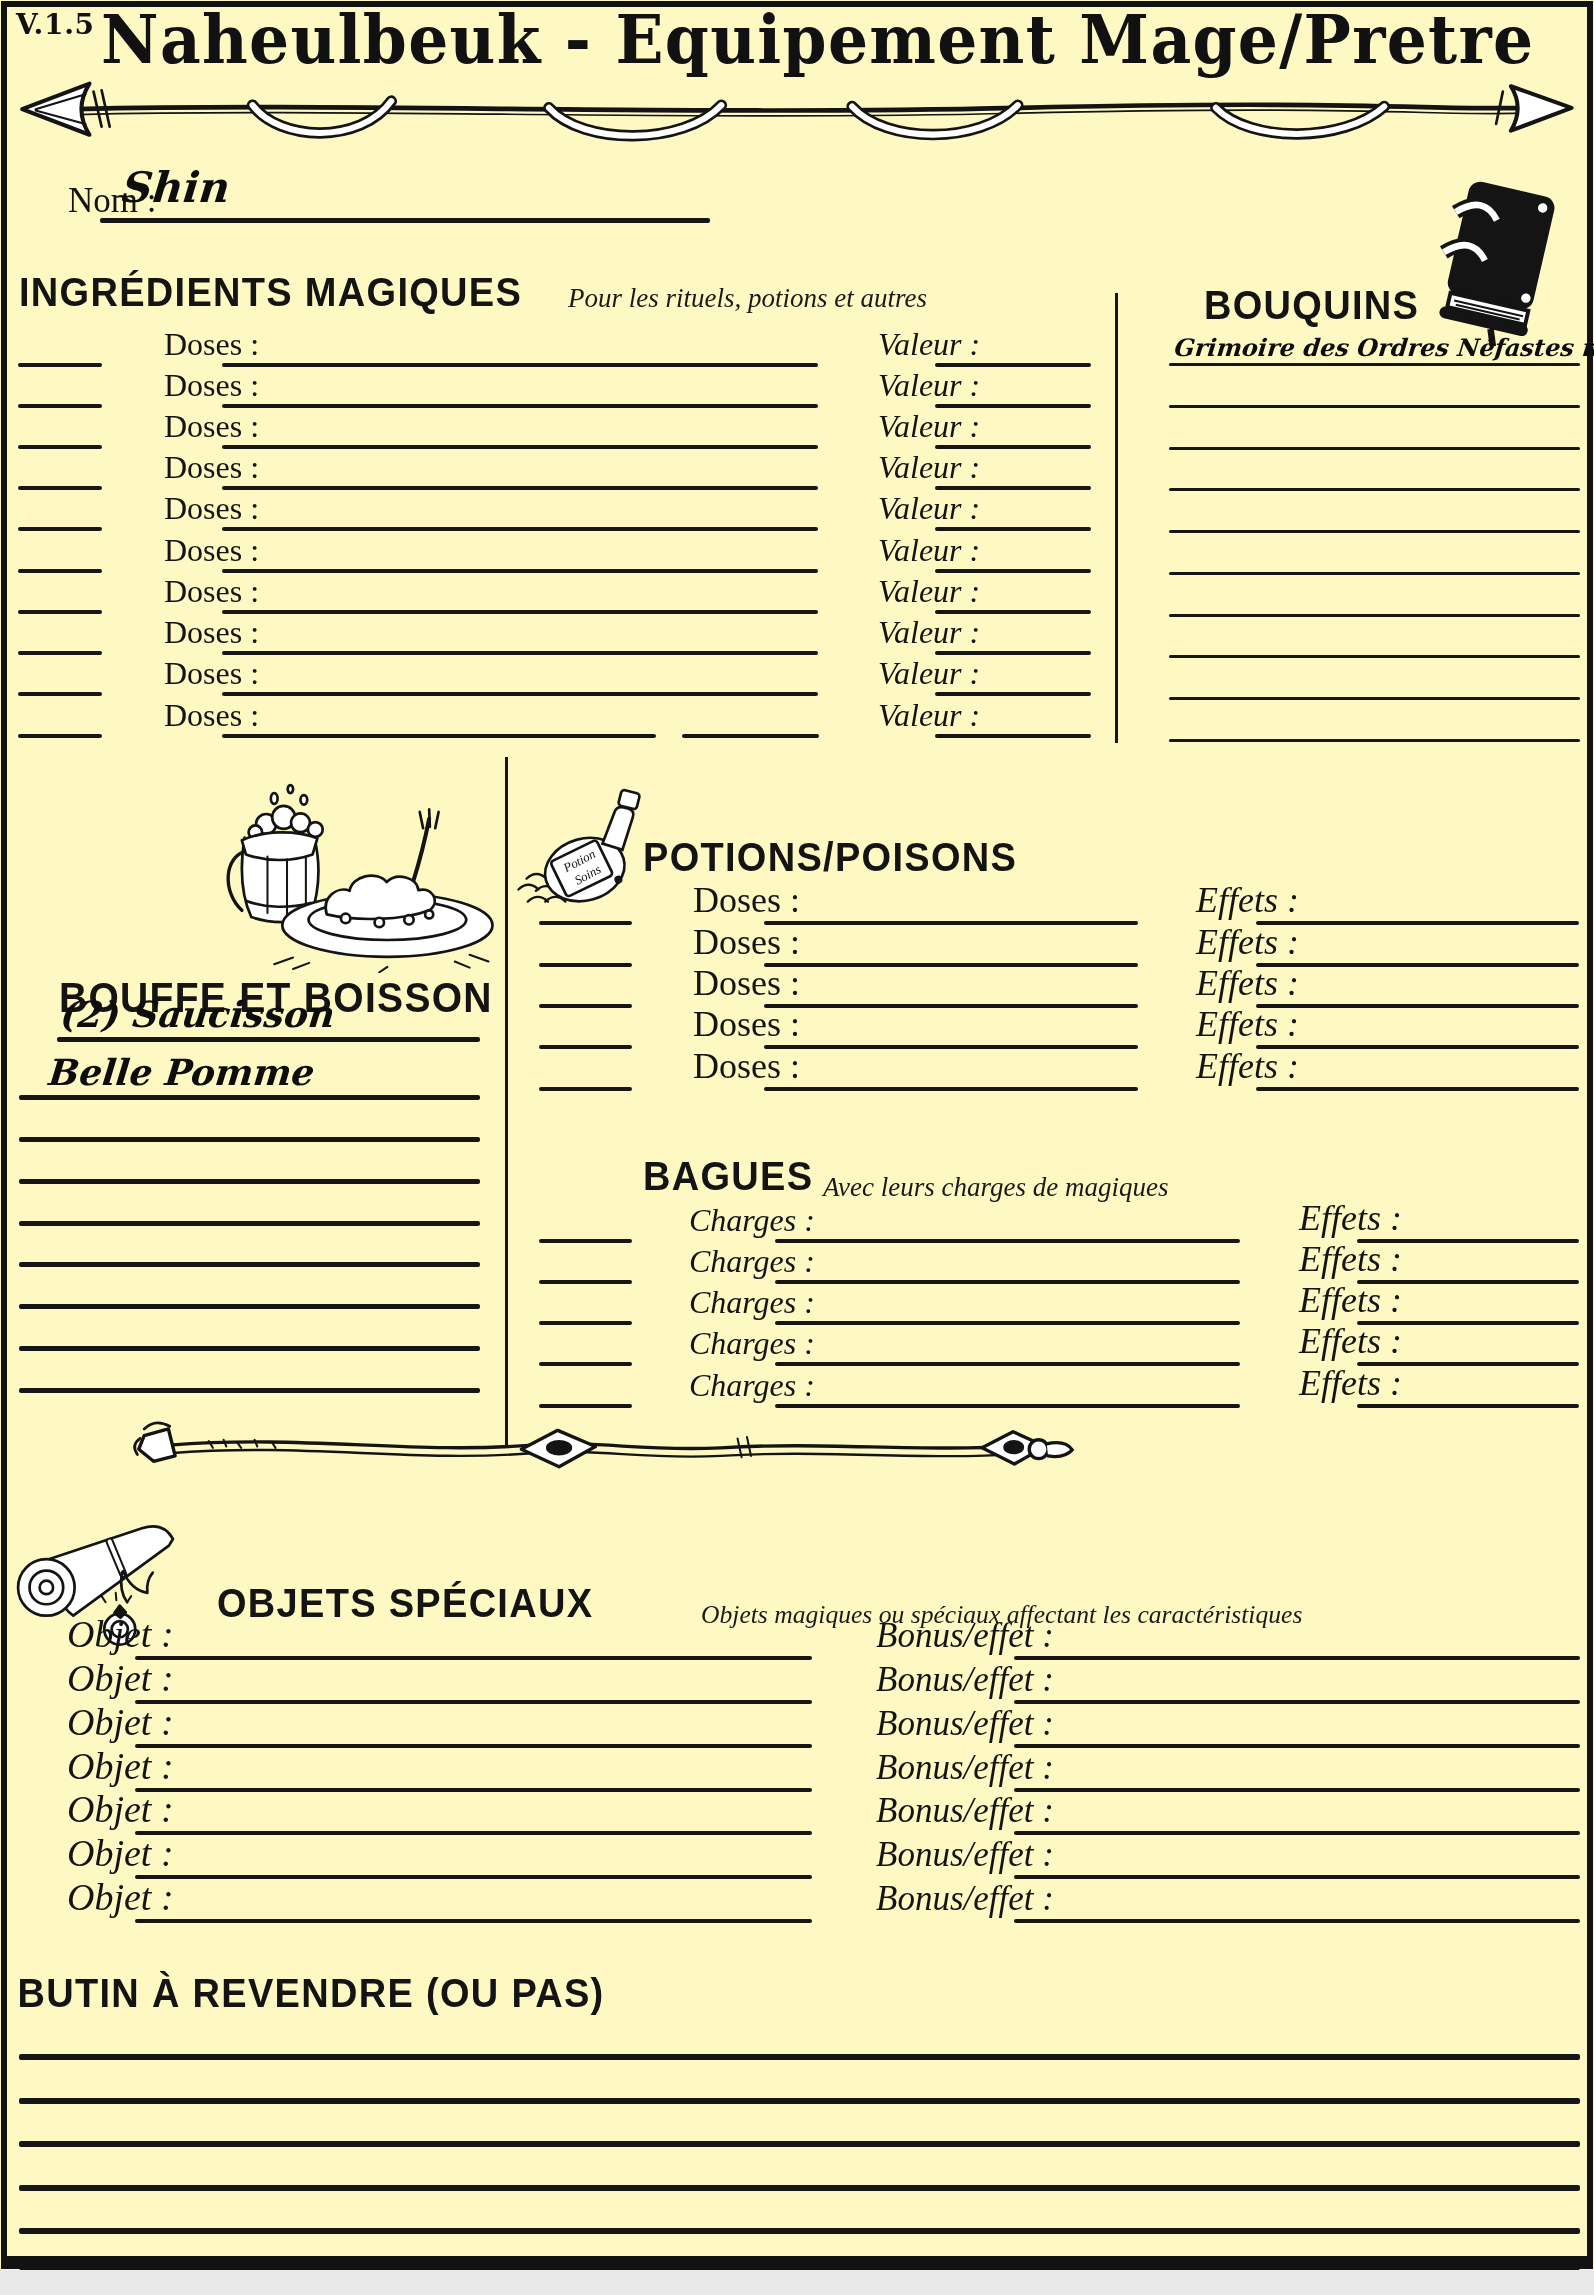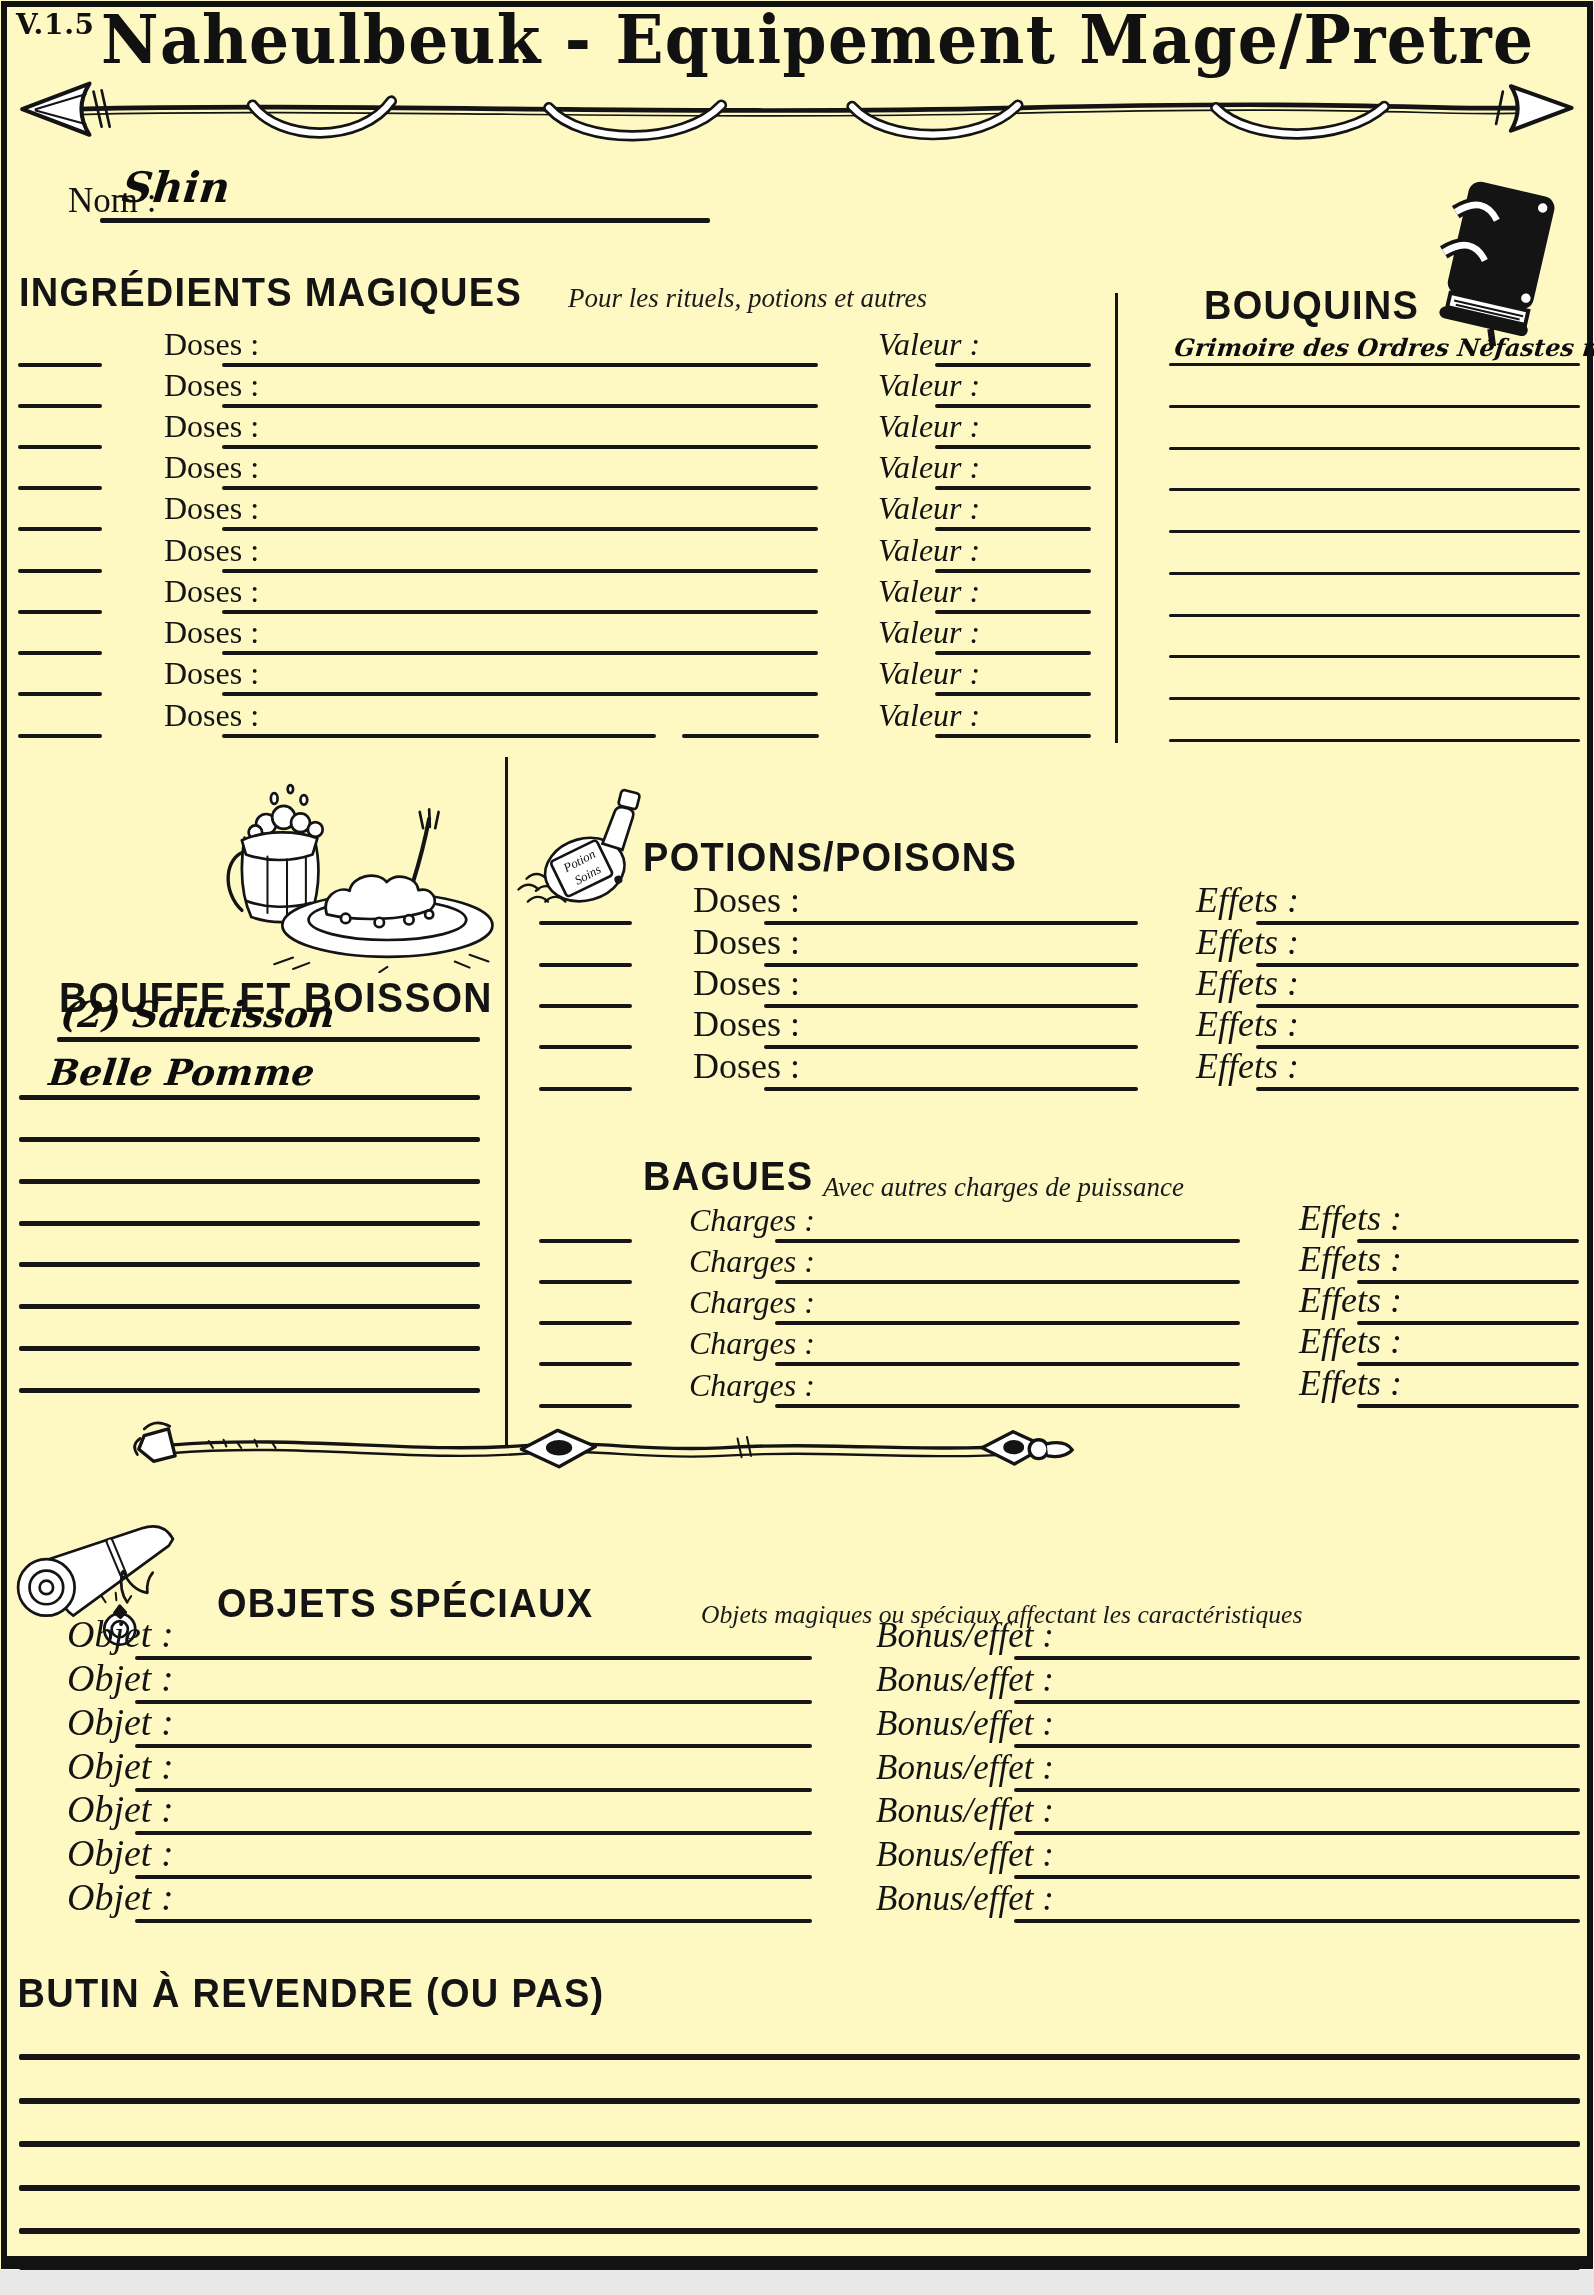--- a/index.html
+++ b/index.html
@@ -326,21 +326,21 @@
   </div>
   <div class="row pot" style="top:1091px">
     <div class="hl s1"></div>
     <span class="lab up ld">Doses :</span>
     <div class="hl s2"></div>
     <span class="lab le">Effets :</span>
     <div class="hl s3"></div>
   </div>
 
   <div class="h" style="left:643px;top:1153px">BAGUES</div>
-  <div class="sub" style="left:823px;top:1172px">Avec autres charges de puissance</div>
+  <div class="sub" style="left:823px;top:1172px">Avec leurs charges de magiques</div>
 
   <div class="row bag" style="top:1243px">
     <div class="hl s1"></div>
     <span class="lab lc">Charges :</span>
     <div class="hl s2"></div>
     <span class="lab le">Effets :</span>
     <div class="hl s3"></div>
   </div>
   <div class="row bag" style="top:1284px">
     <div class="hl s1"></div>

